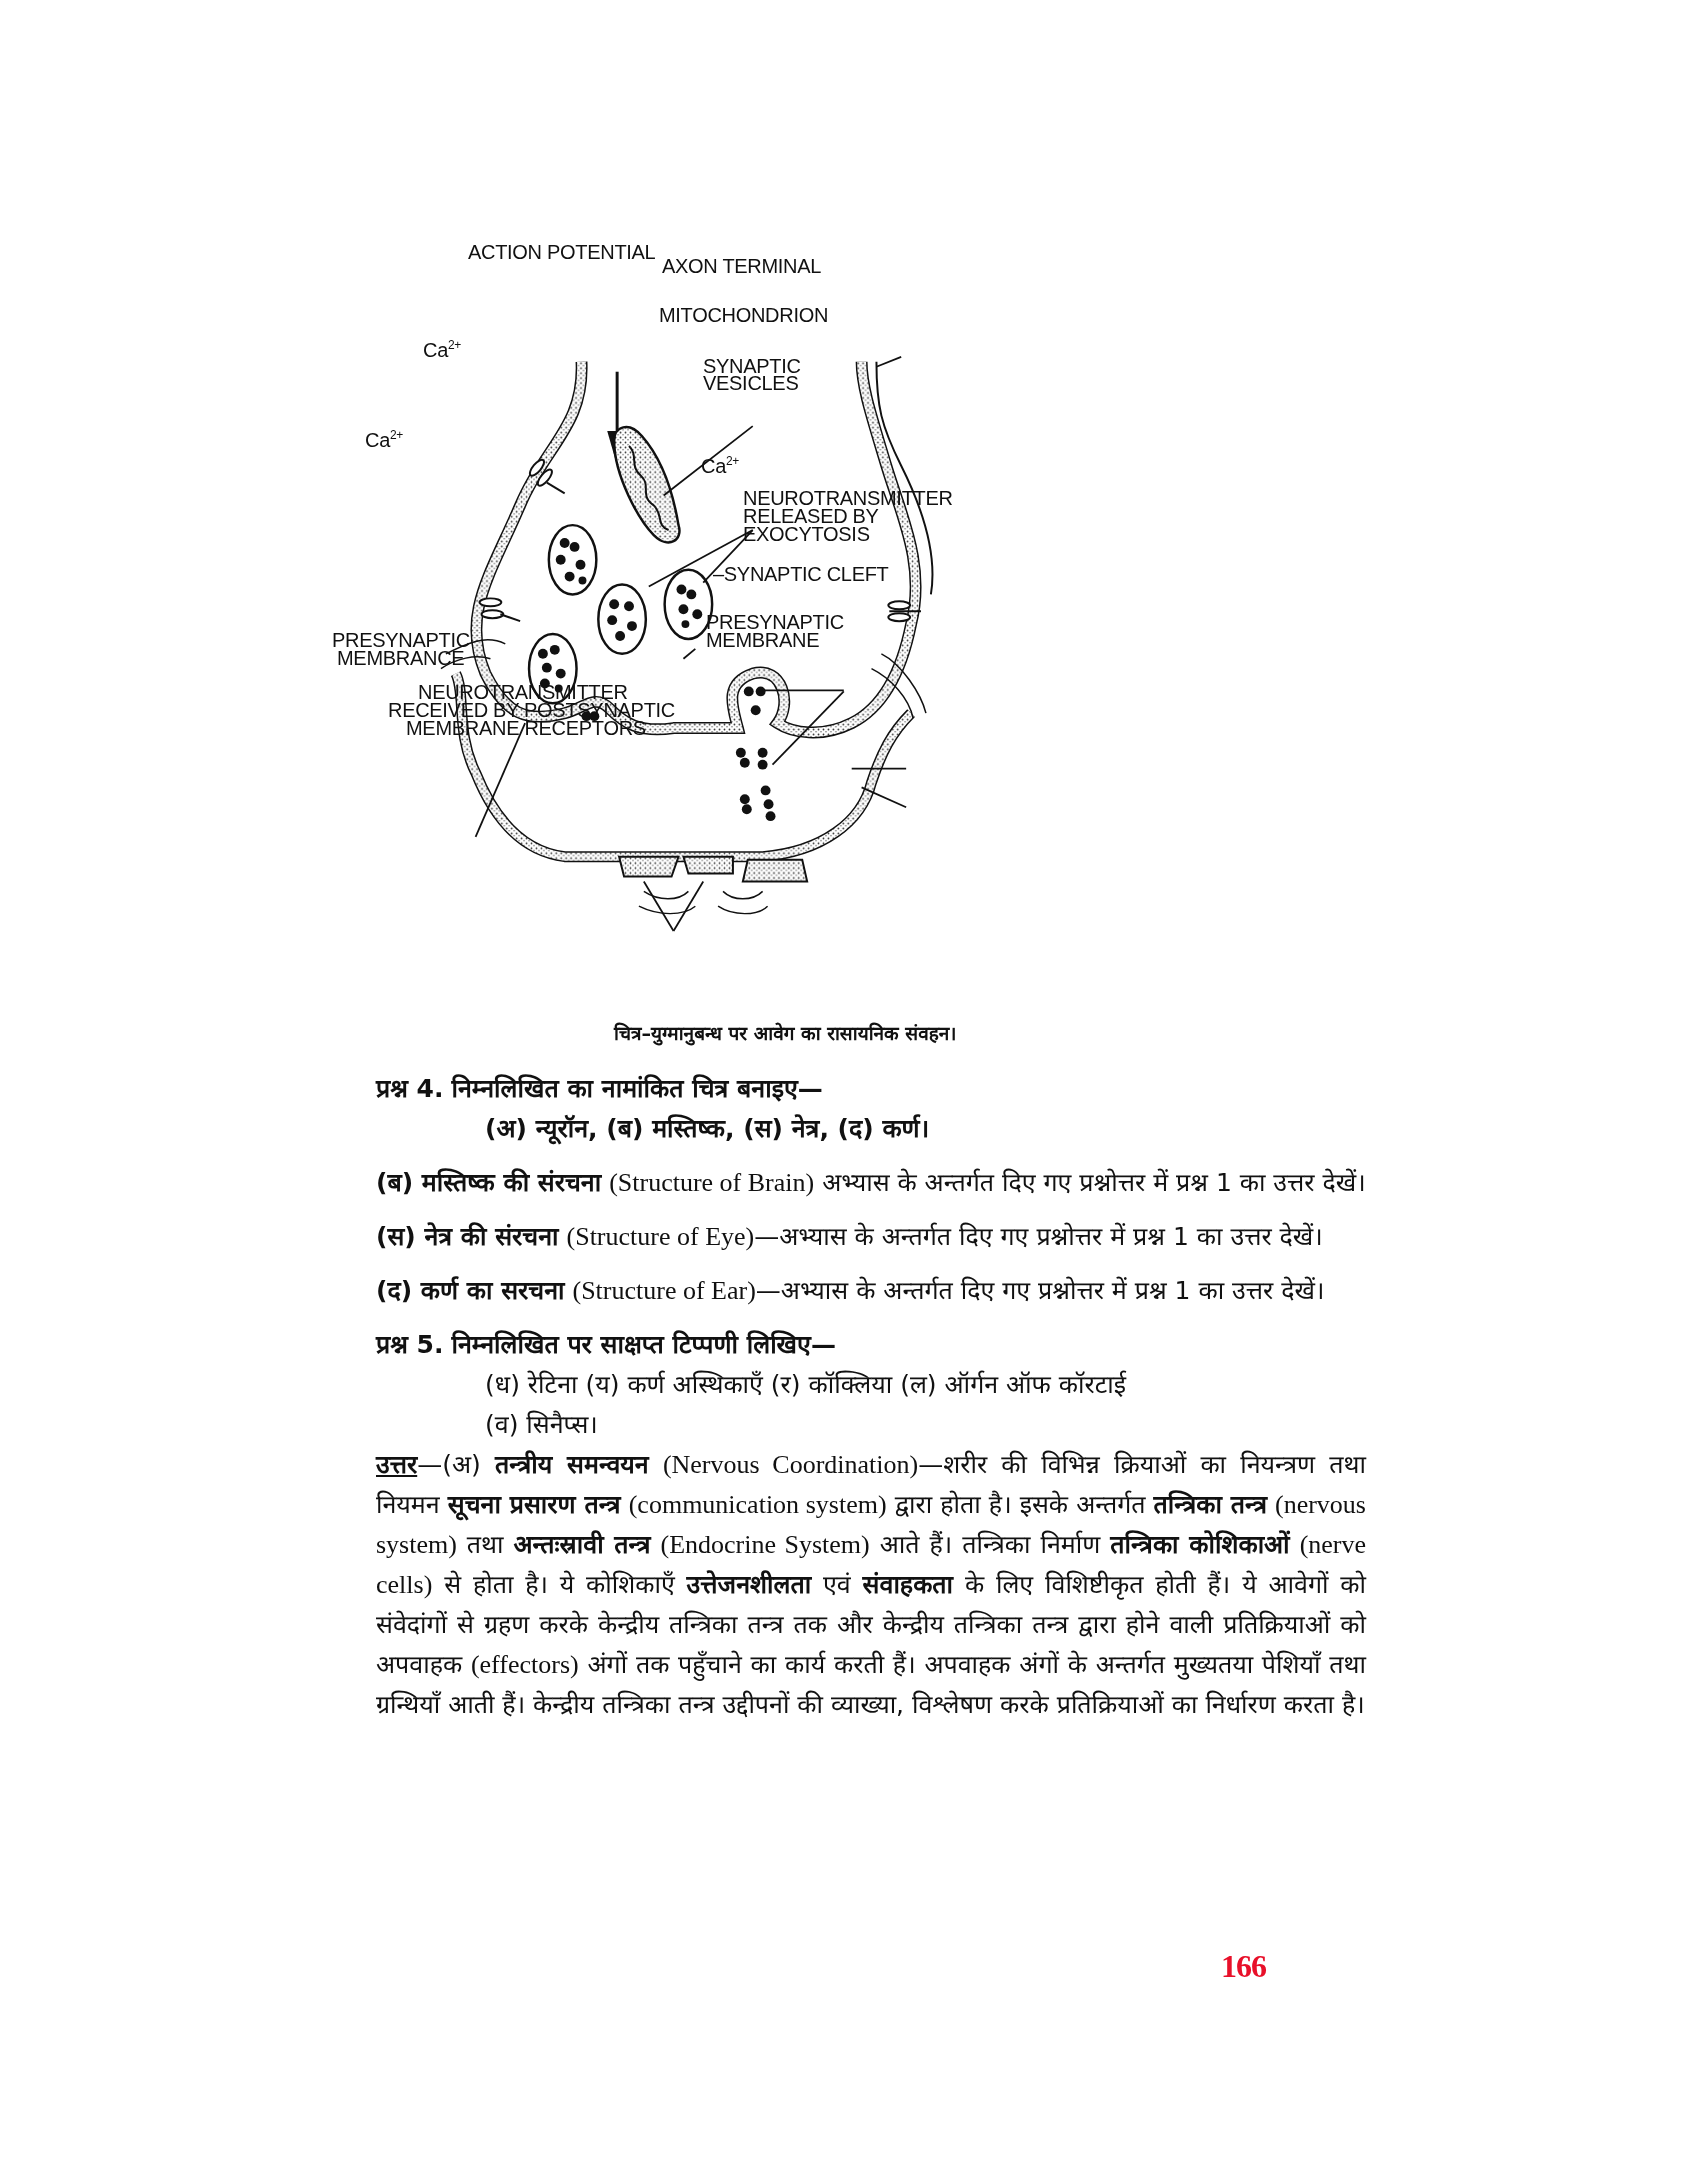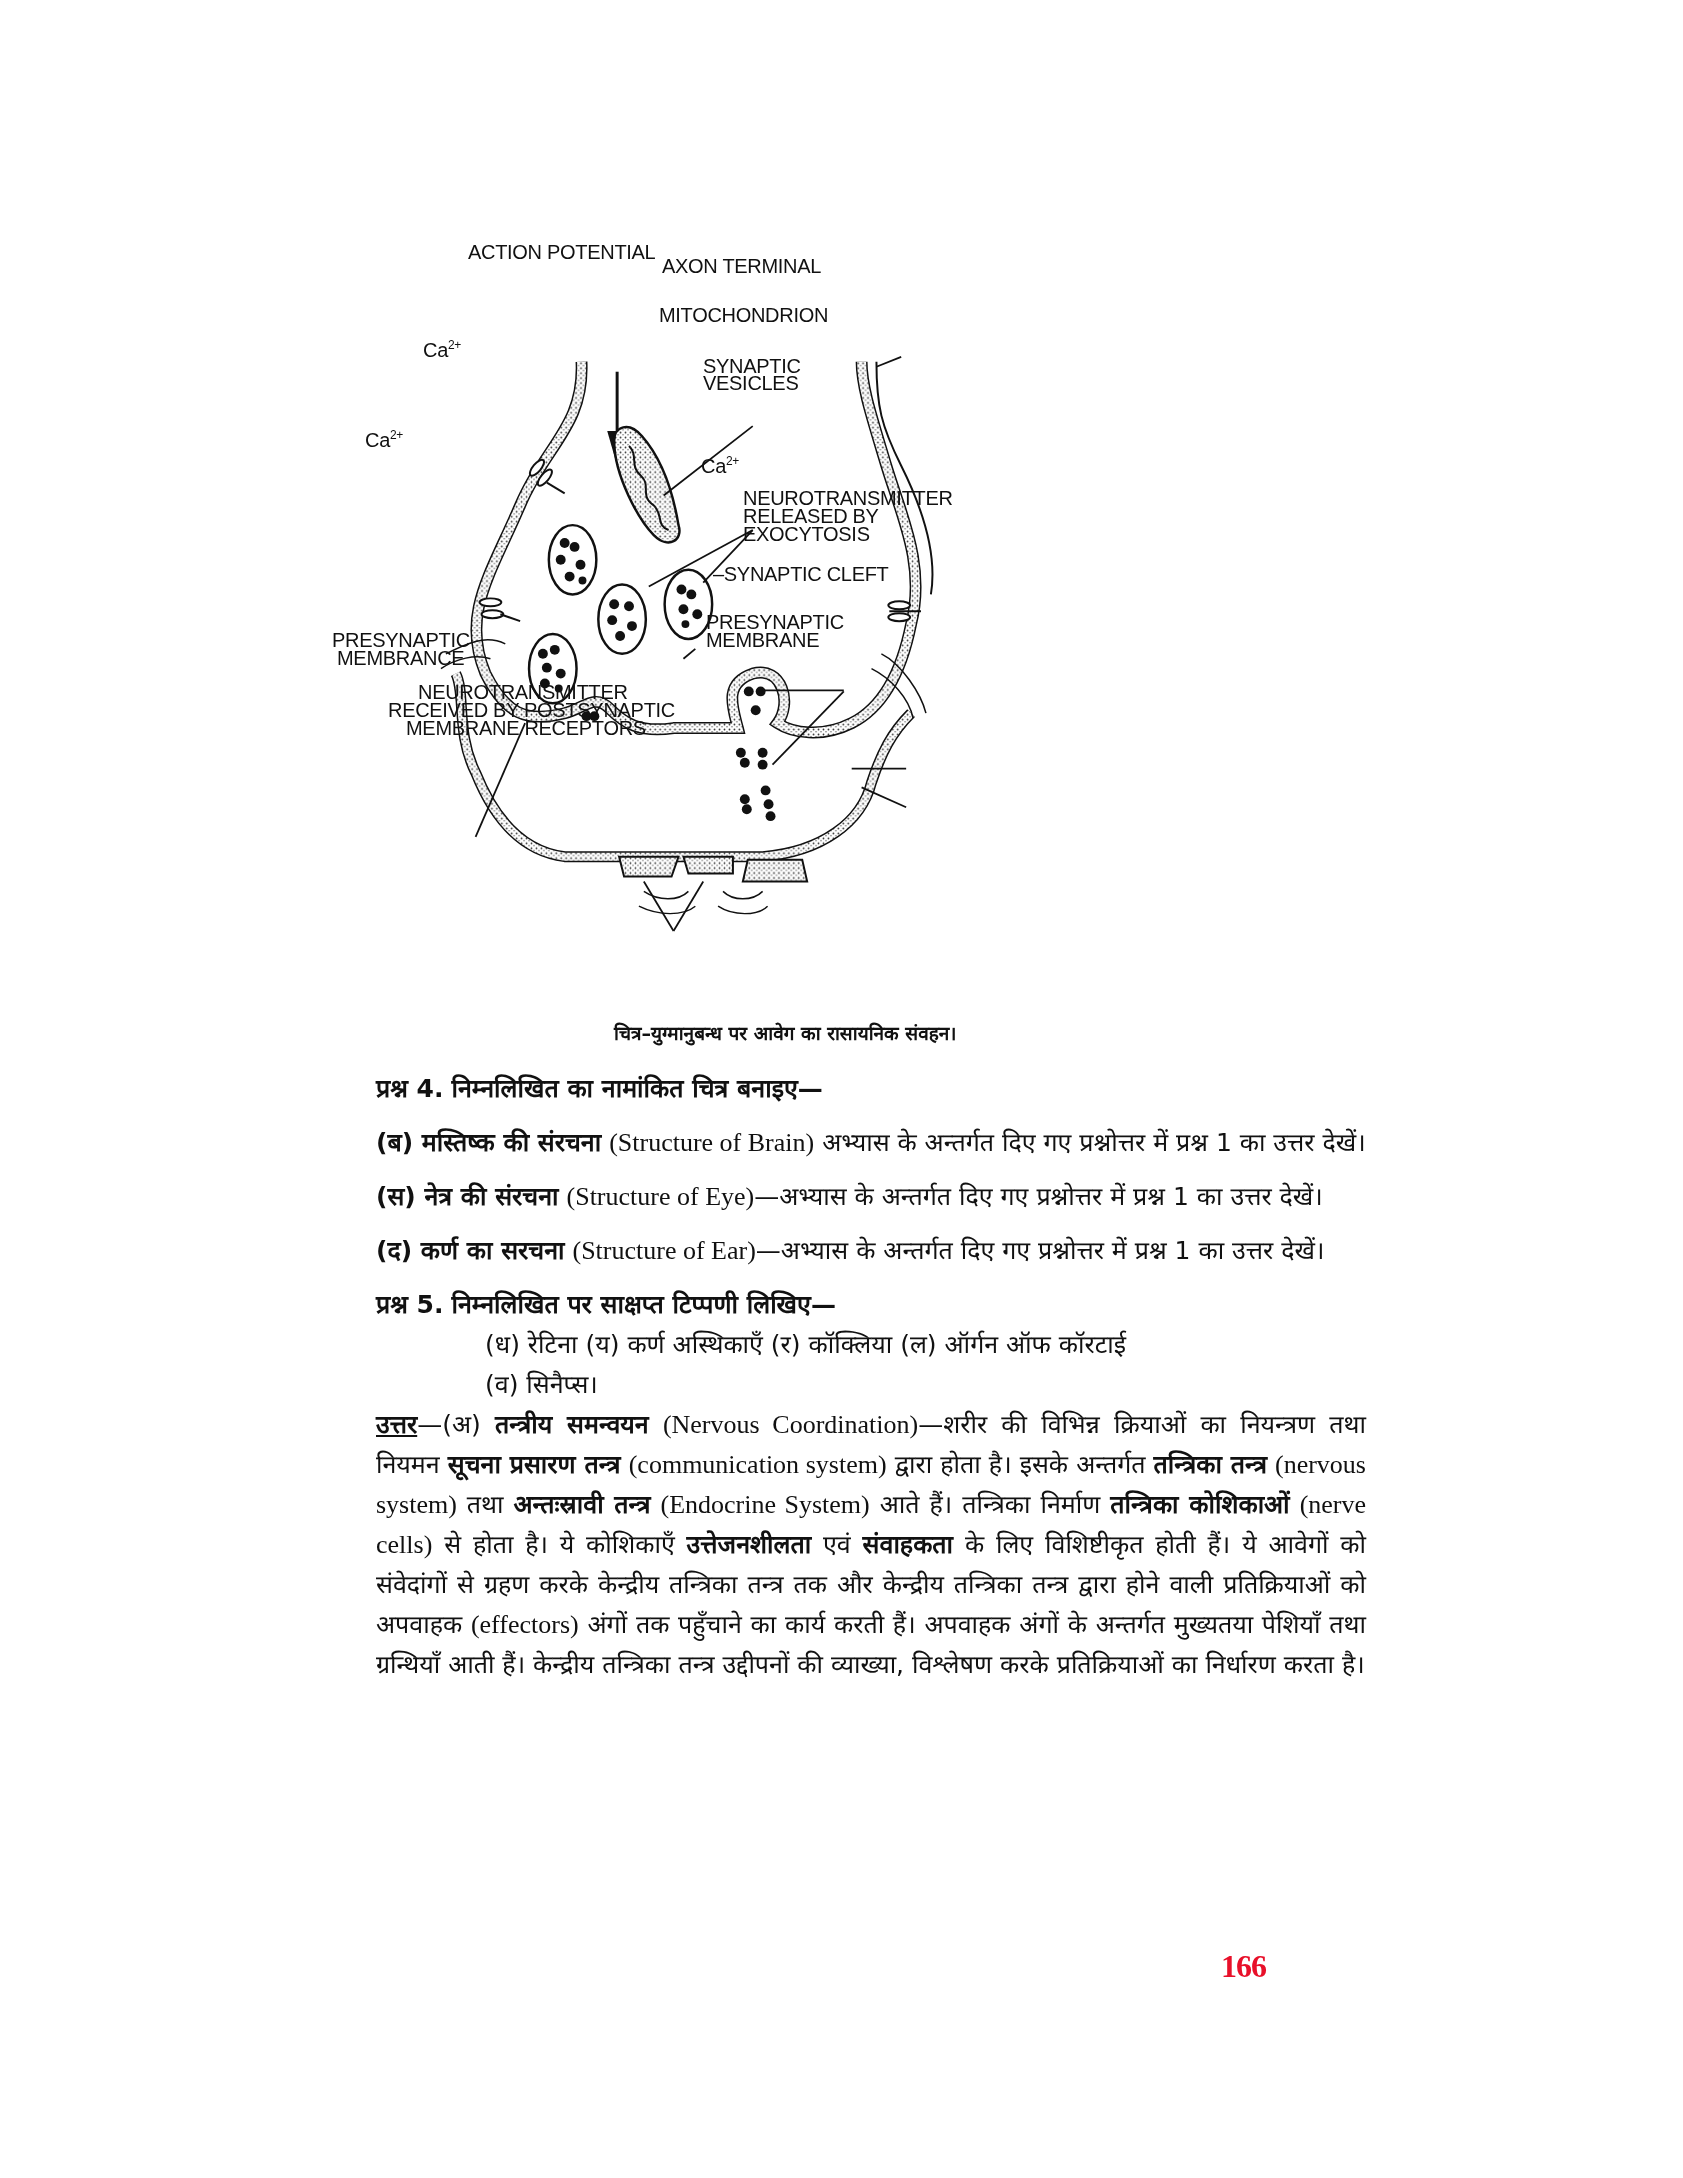--- a/index.html
+++ b/index.html
@@ -179,20 +179,21 @@
   <div class="lbl" style="left:-30px; top:400px;">MEMBRANE RECEPTORS</div>
 </div>
 
 <div class="caption">चित्र–युग्मानुबन्ध पर आवेग का रासायनिक संवहन।</div>
 
 <div class="text" style="top:1069px;">
   <p>
     <span class="q">प्रश्न 4.</span>
     <span class="b">निम्नलिखित का नामांकित चित्र बनाइए—</span>
   </p>
+  <p class="indent b">(अ) न्यूरॉन, (ब) मस्तिष्क, (स) नेत्र, (द) कर्ण।</p>
 
   <div class="gap"></div>
   <p>
     <span class="b">(ब) मस्तिष्क की संरचना</span>
     <span class="en">(Structure of Brain)</span><span>  अभ्यास के अन्तर्गत दिए गए प्रश्नोत्तर में प्रश्न 1 का उत्तर देखें।</span>
   </p>
   <div class="gap"></div>
   <p>
     <span class="b">(स) नेत्र की संरचना</span>
     <span class="en">(Structure of Eye)</span><span>—अभ्यास के अन्तर्गत दिए गए प्रश्नोत्तर में  प्रश्न 1 का उत्तर देखें।</span>

